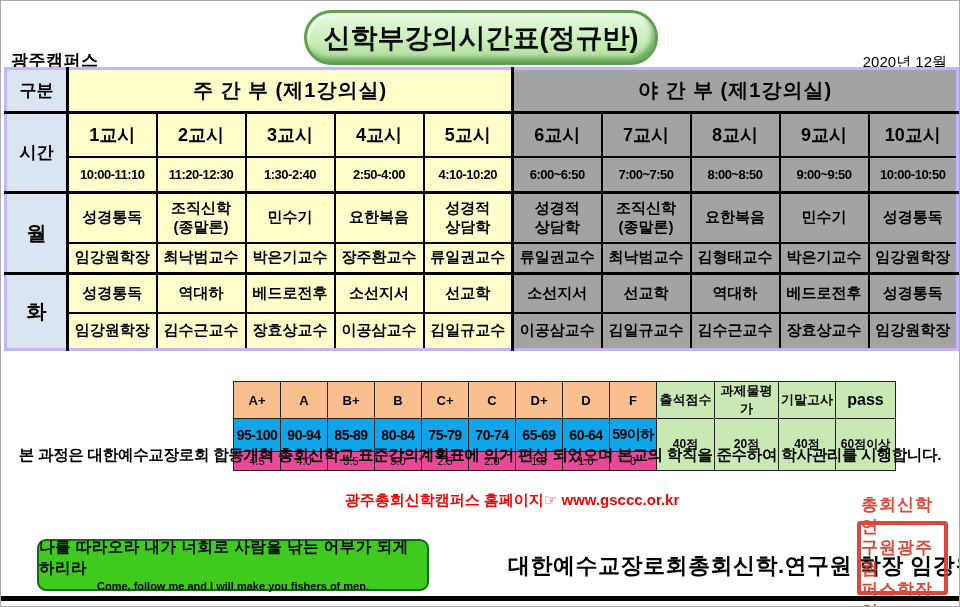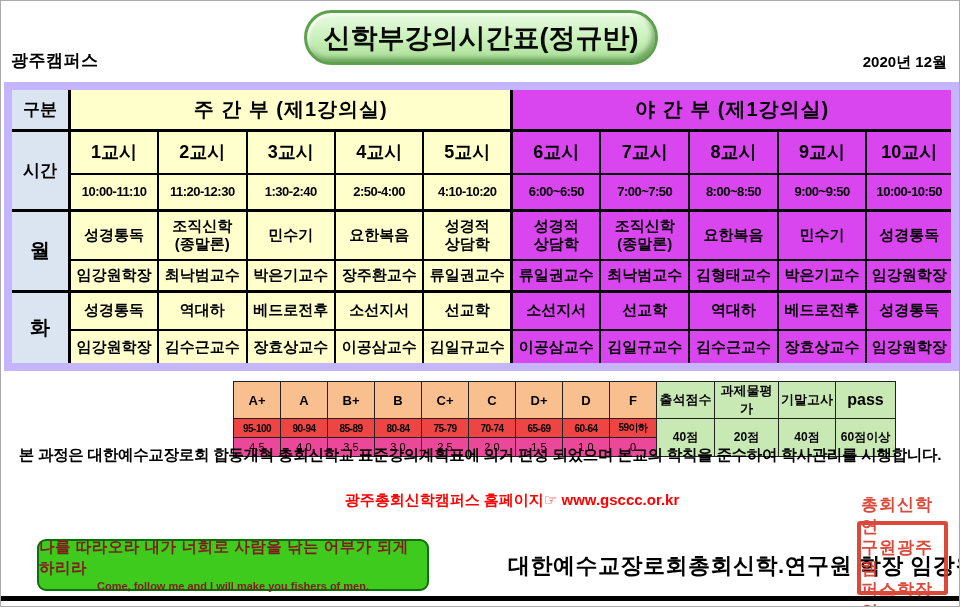--- a/index.html
+++ b/index.html
@@ -12,67 +12,67 @@
   
   .campus { position:absolute; left:10px; top:48px; font-size:17px; font-weight:bold; letter-spacing:0.5px; }
   .title-pill {
     position:absolute; left:303px; top:9px; width:354px; height:55px;
     background:linear-gradient(180deg,#e9fbe2 0%,#c8efb8 55%,#a9dd96 100%);
     border:3px solid #5ea14c; border-radius:28px;
     box-shadow: inset -3px -4px 5px rgba(30,90,20,.45), inset 2px 2px 3px rgba(255,255,255,.8);
     display:flex; align-items:center; justify-content:center;
     font-size:27px; font-weight:bold; color:#0a0a0a; letter-spacing:0px;
   }
-  .date { position:absolute; right:12px; top:52px; font-size:15px; font-weight:bold; }
+  .date { position:absolute; right:12px; top:52px; font-size:15px; font-weight:normal; }
 
   
   table.tt {
-    position:absolute; left:3px; top:81px;
+    position:absolute; left:3px; top:66px;
     border-collapse:collapse; table-layout:fixed;
-    border:8px solid #c4b5fd;
+    border:3px solid #c4b5fd;
   }
   table.tt td { border:2px solid #000; text-align:center; vertical-align:middle; padding:0 1px; overflow:hidden; }
   .lbl   { background:#dbe5f1; font-weight:bold; font-size:17px; }
   .daybg { background:#ffffcc; }
-  .nightbg { background:#d946ef; }
+  .nightbg { background:#a3a3a3; }
   .sec { font-size:20px; font-weight:bold; letter-spacing:1px; }
   .per { font-size:18px; font-weight:bold; }
   .tim { font-size:13px; font-weight:bold; letter-spacing:-0.5px; }
   .crs { font-size:15px; font-weight:bold; white-space:pre-line; line-height:1.25; }
   .prf { font-size:15px; font-weight:bold; }
   .daylbl { font-size:20px; }
   .br3 { border-right-width:3px !important; }
   .bb3 { border-bottom-width:3px !important; }
 
   
   table.gr {
     position:absolute; left:232px; top:380px;
     border-collapse:collapse; table-layout:fixed; border:1px solid #222;
   }
   table.gr td { border:1px solid #222; text-align:center; vertical-align:middle; padding:0; }
   .g-letter { background:#f9bf8f; font-size:13px; font-weight:bold; height:22px; }
-  .g-range  { background:#ef4444; font-size:10px; font-weight:bold; height:19px; letter-spacing:-0.5px; }
+  .g-range  { background:#0ea5e9; font-size:14px; font-weight:bold; height:33px; letter-spacing:-0.5px; }
   .g-gpa    { background:#ec4899; font-size:11px; font-weight:normal; height:19px; }
   .e-head   { background:#c9e9b4; font-size:13px; font-weight:bold; }
   .e-head.pass { font-size:16px; }
   .e-val    { background:#c9e9b4; font-size:12px; font-weight:bold; }
 
   
   .notice { position:absolute; left:0; top:444px; width:100%; text-align:center;
             font-size:15.5px; font-weight:bold; letter-spacing:-0.3px; }
   .homepage { position:absolute; left:0; top:490px; width:100%; text-align:center;
               font-size:15px; font-weight:bold; color:#ff0000;margin-left:32px; }
   .homepage a { color:#ff0000; text-decoration:none; }
 
   
   .scripture {
     position:absolute; left:36px; top:538px; width:392px; height:52px;
     background:#3ecb1e; border:2px solid #0c6e0c; border-radius:9px;
     display:flex; flex-direction:column; align-items:center; justify-content:center;
-    color:#7f1d1d; font-weight:bold; line-height:1.35;
+    color:#000000; font-weight:bold; line-height:1.35;
   }
   .scripture .ko { font-size:15.5px; letter-spacing:0.5px; }
   .scripture .en { font-size:11px; letter-spacing:0px; }
   .signature { position:absolute; left:507px; top:550px; font-size:22px; font-weight:bold;
                letter-spacing:0.5px; white-space:nowrap; }
   .seal {
     position:absolute; left:856px; top:520px; width:91px; height:74px;
     border:4px solid #da392a; border-radius:3px; color:#da392a;
     display:flex; flex-direction:column; align-items:center; justify-content:center;
     font-weight:bold; font-size:17px; line-height:1.25; letter-spacing:1px;

